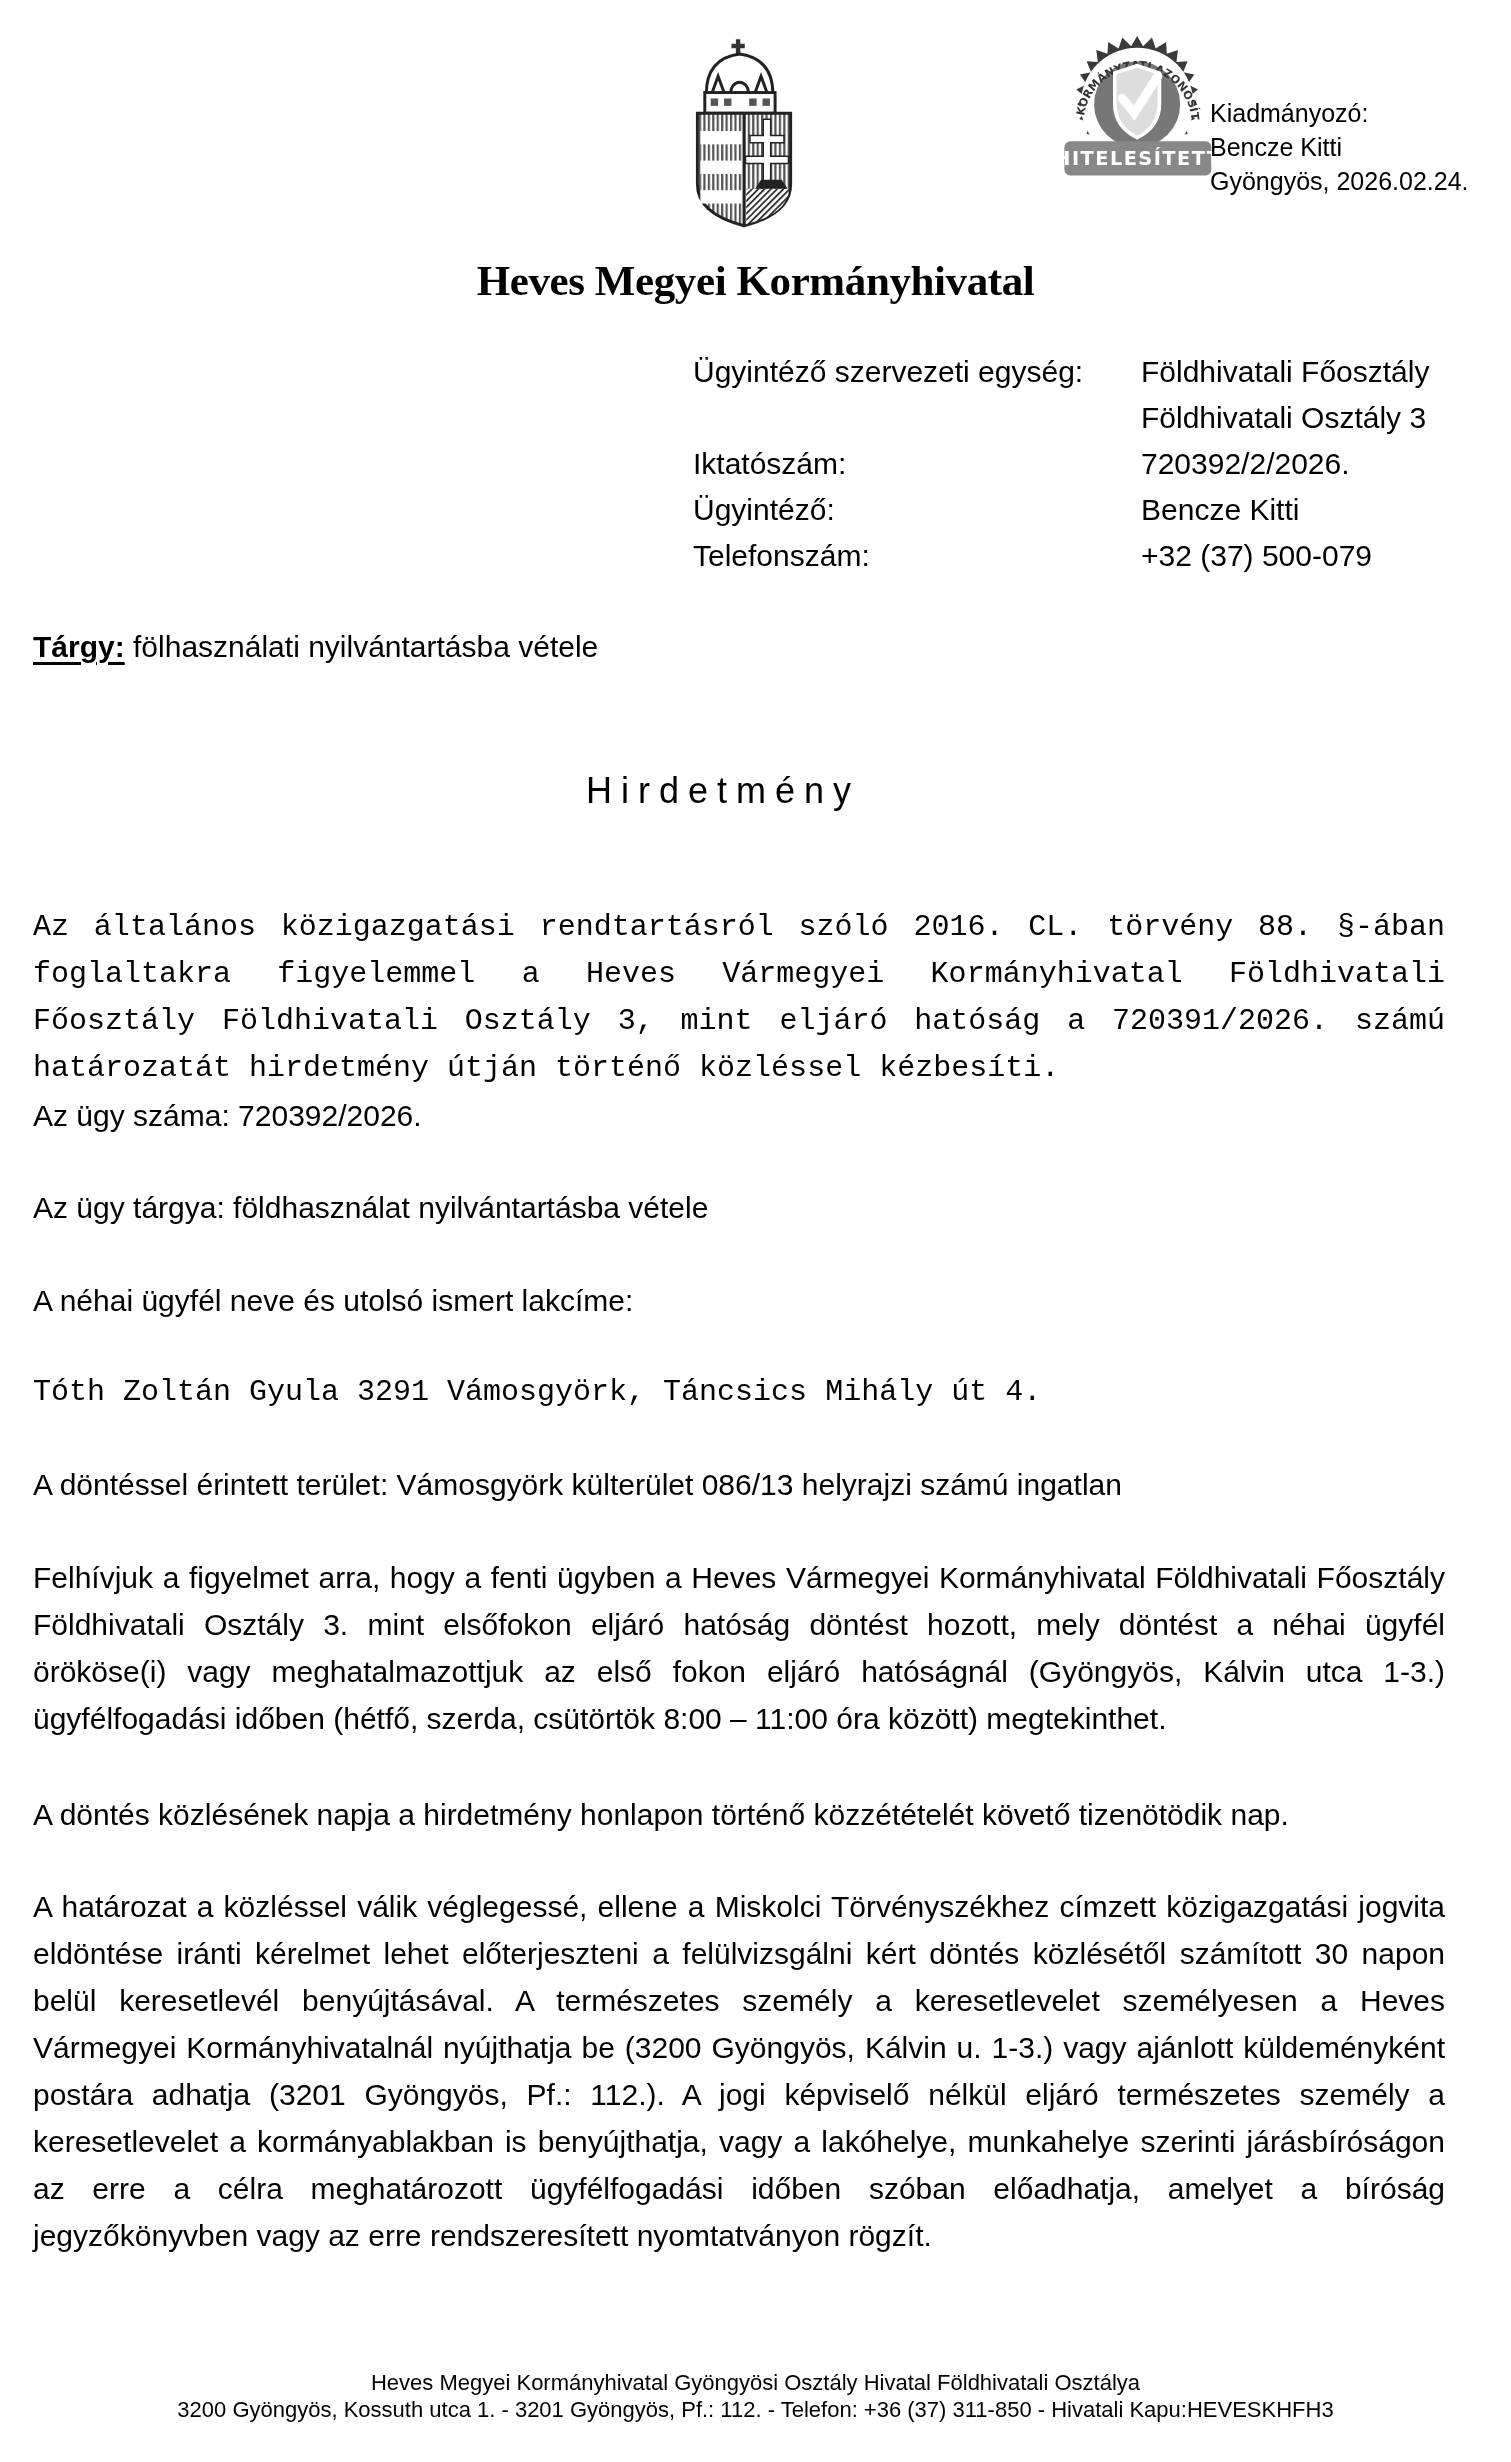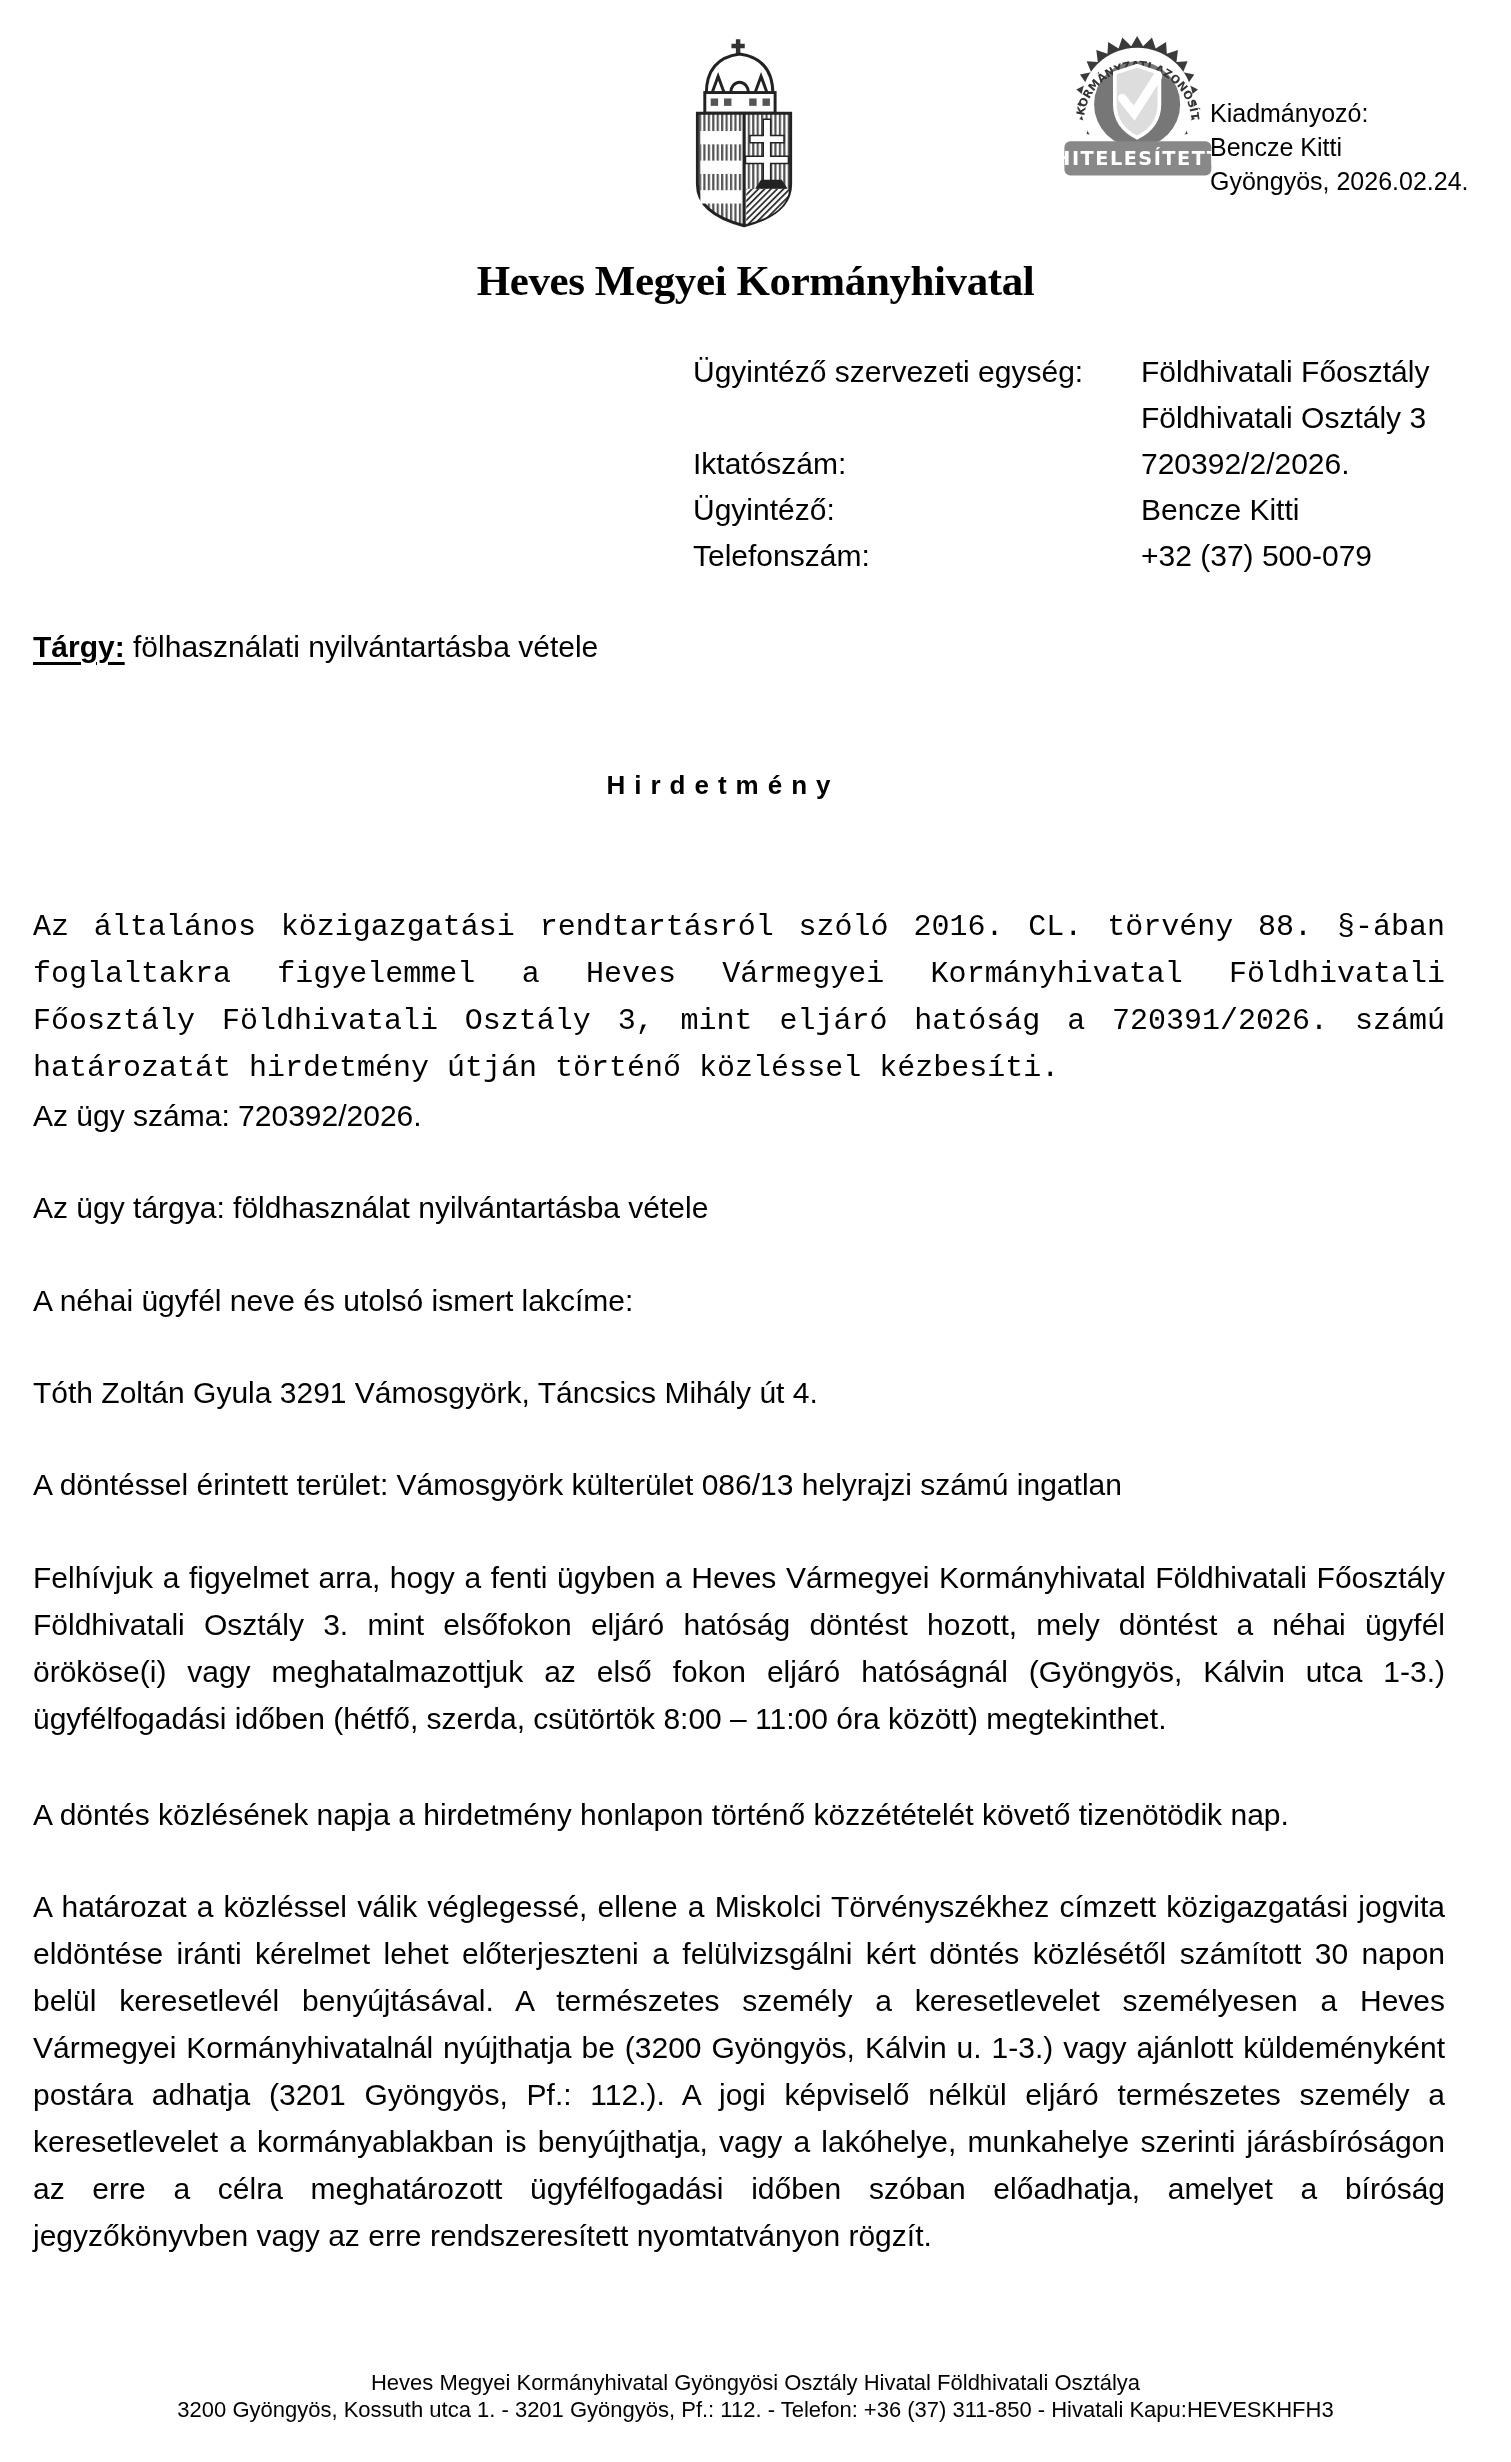--- a/index.html
+++ b/index.html
@@ -57,22 +57,22 @@
       font-weight: bold;
       text-decoration: underline;
       text-decoration-thickness: 3px;
       text-underline-offset: 4.5px;
     }
 
     
     .announce-title {
       left: 0; width: 1446px; top: 770px;
       text-align: center;
-      font-weight: bold;
-      font-size: 26px;
+      font-weight: normal;
+      font-size: 36px;
       letter-spacing: 9px;
     }
 
     
     .para {
       left: 33px; width: 1412px;
       font-size: 30px;
       line-height: 47px;
       text-align: justify;
     }
@@ -170,21 +170,21 @@
 </div>
 
 <div class="abs subject"><span class="subject-label">Tárgy:</span><span> fölhasználati nyilvántartásba vétele</span></div>
 
 <div class="abs announce-title">Hirdetmény</div>
 
 <div class="abs para" style="top:904px;font-family:Liberation Mono, monospace;">Az általános közigazgatási rendtartásról szóló 2016. CL. törvény 88. §-ában foglaltakra figyelemmel a Heves Vármegyei Kormányhivatal Földhivatali Főosztály Földhivatali Osztály 3, mint eljáró hatóság a 720391/2026. számú határozatát hirdetmény útján történő közléssel kézbesíti.</div>
 <div class="abs para left" style="top:1092px;">Az ügy száma: 720392/2026.</div>
 <div class="abs para left" style="top:1184px;">Az ügy tárgya: földhasználat nyilvántartásba vétele</div>
 <div class="abs para left" style="top:1277px;">A néhai ügyfél neve és utolsó ismert lakcíme:</div>
-<div class="abs para left" style="top:1369px;">Tóth Zoltán Gyula 3291 Vámosgyörk, Táncsics Mihály út 4.</div>
+<div class="abs para left" style="top:1369px;font-family:Liberation Mono, monospace;">Tóth Zoltán Gyula 3291 Vámosgyörk, Táncsics Mihály út 4.</div>
 <div class="abs para left" style="top:1461px;">A döntéssel érintett terület: Vámosgyörk külterület 086/13 helyrajzi számú ingatlan</div>
 <div class="abs para" style="top:1554px;">Felhívjuk a figyelmet arra, hogy a fenti ügyben a Heves Vármegyei Kormányhivatal Földhivatali Főosztály Földhivatali Osztály 3. mint elsőfokon eljáró hatóság döntést hozott, mely döntést a néhai ügyfél örököse(i) vagy meghatalmazottjuk az első fokon eljáró hatóságnál (Gyöngyös, Kálvin utca 1-3.) ügyfélfogadási időben (hétfő, szerda, csütörtök 8:00 – 11:00 óra között) megtekinthet.</div>
 <div class="abs para left" style="top:1791px;">A döntés közlésének napja a hirdetmény honlapon történő közzétételét követő tizenötödik nap.</div>
 <div class="abs para" style="top:1883px;">A határozat a közléssel válik véglegessé, ellene a Miskolci Törvényszékhez címzett közigazgatási jogvita eldöntése iránti kérelmet lehet előterjeszteni a felülvizsgálni kért döntés közlésétől számított 30 napon belül keresetlevél benyújtásával. A természetes személy a keresetlevelet személyesen a Heves Vármegyei Kormányhivatalnál nyújthatja be (3200 Gyöngyös, Kálvin u. 1-3.) vagy ajánlott küldeményként postára adhatja (3201 Gyöngyös, Pf.: 112.). A jogi képviselő nélkül eljáró természetes személy a keresetlevelet a kormányablakban is benyújthatja, vagy a lakóhelye, munkahelye szerinti járásbíróságon az erre a célra meghatározott ügyfélfogadási időben szóban előadhatja, amelyet a bíróság jegyzőkönyvben vagy az erre rendszeresített nyomtatványon rögzít.</div>
 
 <div class="abs footer">
   <div>Heves Megyei Kormányhivatal Gyöngyösi Osztály Hivatal Földhivatali Osztálya</div>
   <div>3200 Gyöngyös, Kossuth utca 1. - 3201 Gyöngyös, Pf.: 112. - Telefon: +36 (37) 311-850 - Hivatali Kapu:HEVESKHFH3</div>
 </div>
 

